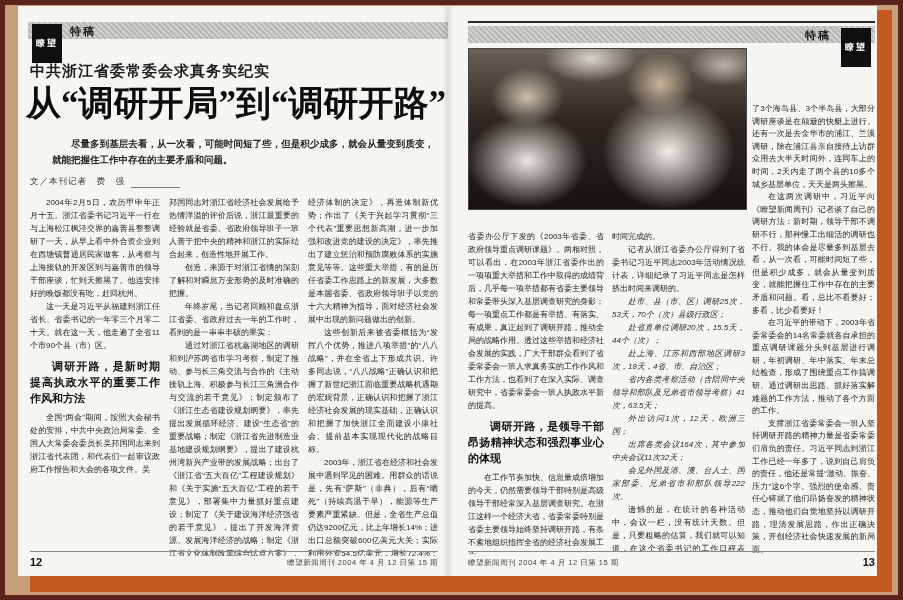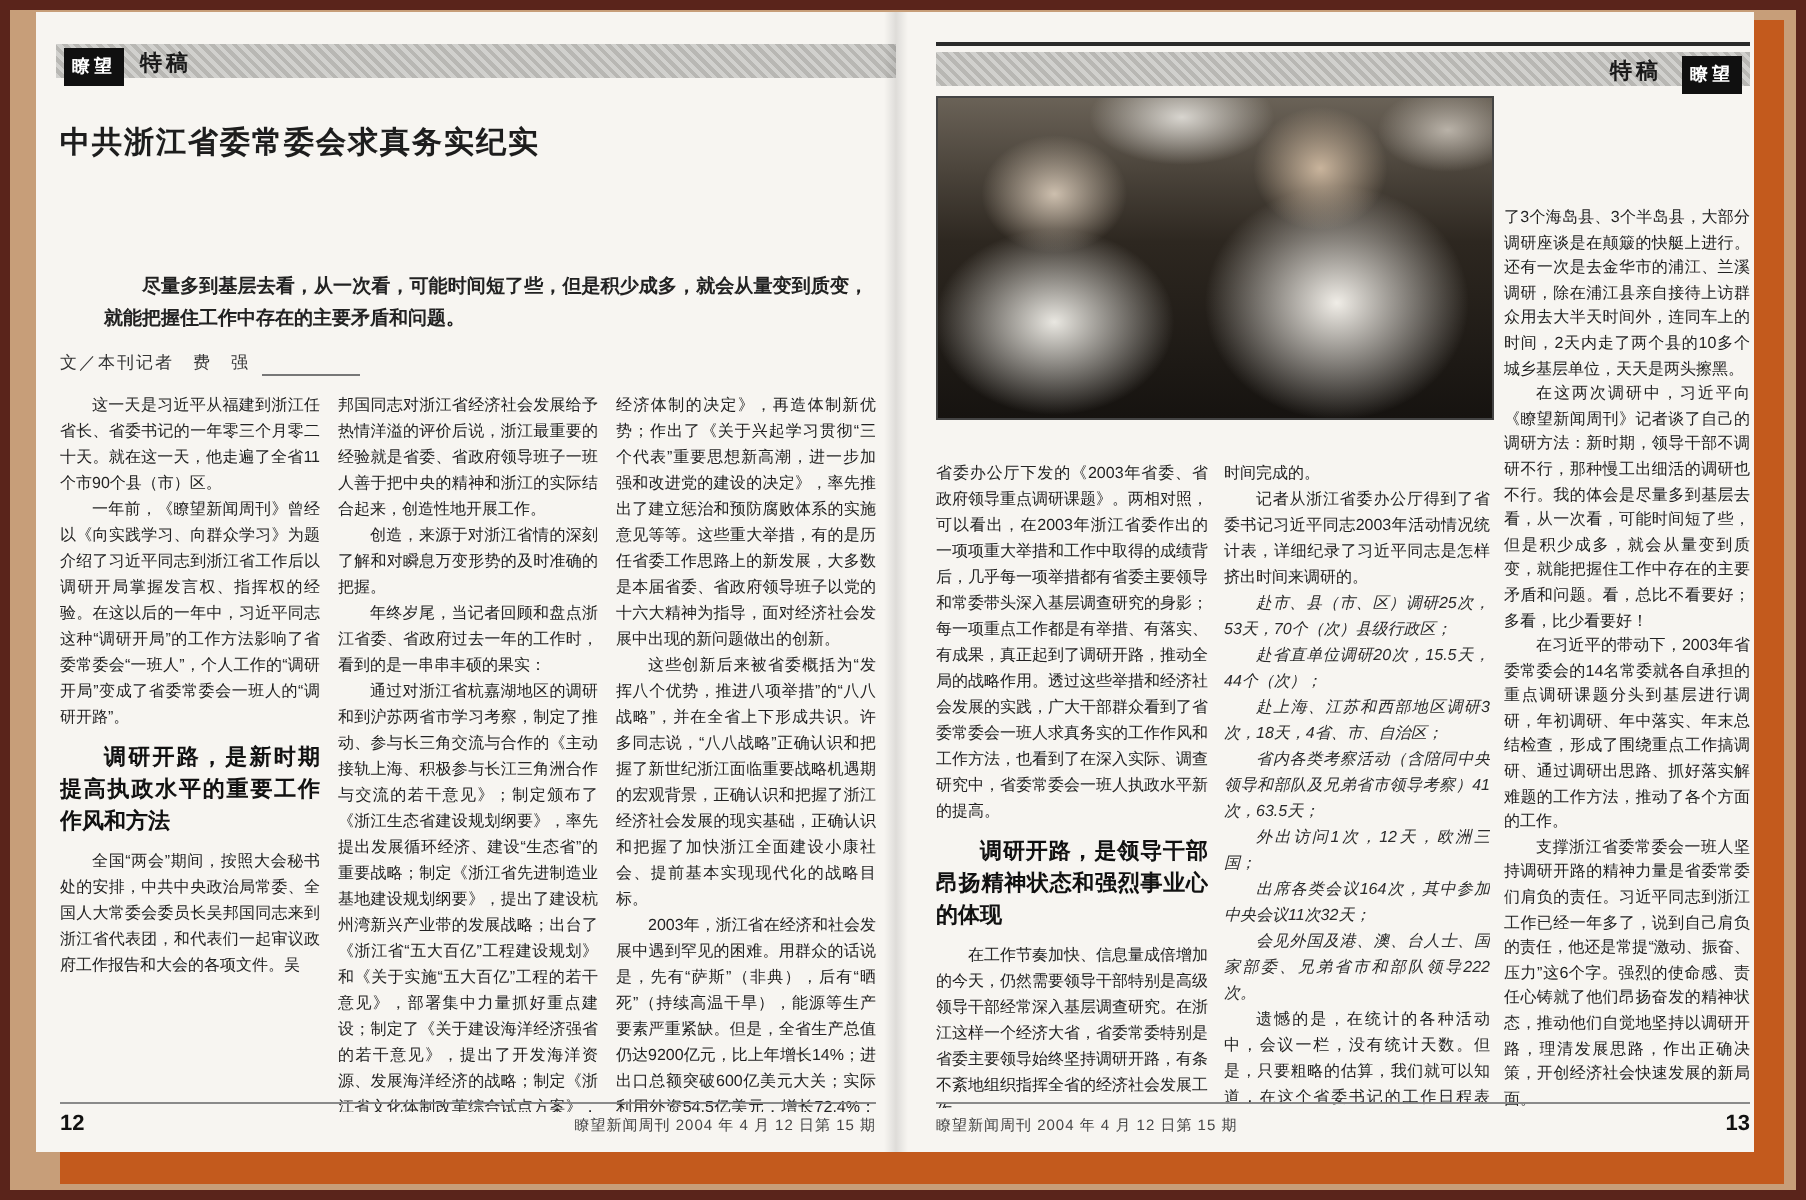--- a/index.html
+++ b/index.html
@@ -18,21 +18,21 @@
   .page-left{left:0;width:432px;}
   .page-right{left:432px;width:427px;}
 
   
   .bar{position:absolute;height:17px;background:#c2c1bd;
     background-image:repeating-linear-gradient(45deg,rgba(255,255,255,0.25) 0 2px,rgba(0,0,0,0.05) 2px 4px);}
   .bar-left{left:10px;top:16px;width:420px;}
   .bar-right{left:18px;top:20px;width:407px;}
   .rule-dark{position:absolute;left:18px;top:15px;width:407px;height:2px;background:#2a2a2a;}
   .badge{position:absolute;top:2px;background:#101010;color:#fff;font-size:9px;font-weight:bold;
-    padding:4px 4px;letter-spacing:2px;line-height:11px;}
+    padding:14px 4px;letter-spacing:2px;line-height:11px;}
   .badge-l{left:4px;}
   .badge-r{right:4px;}
   .bar-label{position:absolute;top:2px;font-size:11px;font-weight:900;color:#1a1a1a;letter-spacing:2px;}
   .bar-label-l{left:42px;}
   .bar-label-r{right:44px;}
 
   
   .kicker{position:absolute;left:12px;top:56px;font-size:15px;font-weight:900;letter-spacing:1px;}
   .headline{position:absolute;left:8px;top:74px;width:422px;font-size:35px;font-weight:900;
     font-family:"Liberation Serif","DejaVu Serif",serif;letter-spacing:0px;white-space:nowrap;color:#0d0d0d;}
@@ -88,31 +88,32 @@
 
 <div class="spread">
 
   <div class="page page-left">
     <div class="bar bar-left">
       <span class="badge badge-l">瞭望</span>
       <span class="bar-label bar-label-l">特稿</span>
     </div>
 
     <div class="kicker">中共浙江省委常委会求真务实纪实</div>
+    <div class="headline">从“调研开局”到“调研开路”</div>
     <div class="standfirst">尽量多到基层去看，从一次看，可能时间短了些，但是积少成多，就会从量变到质变，就能把握住工作中存在的主要矛盾和问题。</div>
     <div class="byline-row">
       <span class="byline">文／本刊记者　费　强</span>
       <span class="byline-rule"></span>
     </div>
 
     <div class="cols cols-left">
       <div class="col">
         <div class="flow">
+            <p>2004年2月5日，农历甲申年正月十五。浙江省委书记习近平一行在与上海松江枫泾交界的嘉善县整整调研了一天，从早上看中外合资企业到在西塘镇普通居民家做客，从考察与上海接轨的开发区到与嘉善市的领导干部座谈，忙到天擦黑了。他连安排好的晚饭都没有吃，赶回杭州。</p>
             <p>这一天是习近平从福建到浙江任省长、省委书记的一年零三个月零二十天。就在这一天，他走遍了全省11个市90个县（市）区。</p>
-            <p>一年前，《瞭望新闻周刊》曾经以《向实践学习、向群众学习》为题介绍了习近平同志到浙江省工作后以调研开局掌握发言权、指挥权的经验。在这以后的一年中，习近平同志这种“调研开局”的工作方法影响了省委常委会“一班人”，个人工作的“调研开局”变成了省委常委会一班人的“调研开路”。</p>
           </div>
         <h3 class="subhead">调研开路，是新时期提高执政水平的重要工作作风和方法</h3>
         <div class="flow">
             <p>全国“两会”期间，按照大会秘书处的安排，中共中央政治局常委、全国人大常委会委员长吴邦国同志来到浙江省代表团，和代表们一起审议政府工作报告和大会的各项文件。吴</p>
           </div>
       </div>
       <div class="col">
         <div class="flow cont">
             <p>邦国同志对浙江省经济社会发展给予热情洋溢的评价后说，浙江最重要的经验就是省委、省政府领导班子一班人善于把中央的精神和浙江的实际结合起来，创造性地开展工作。</p>
             <p>创造，来源于对浙江省情的深刻了解和对瞬息万变形势的及时准确的把握。</p>

